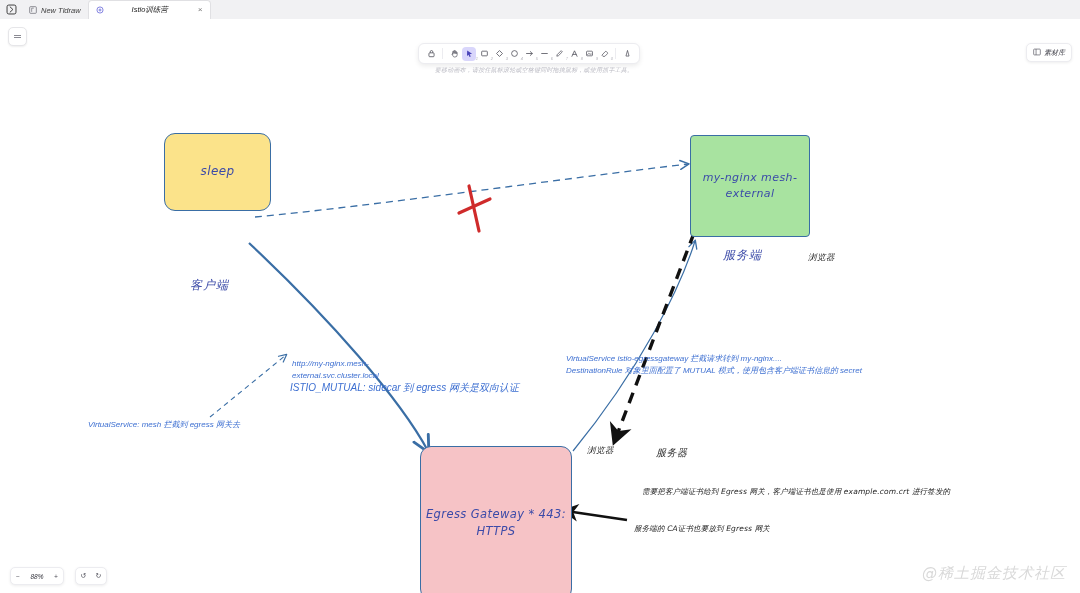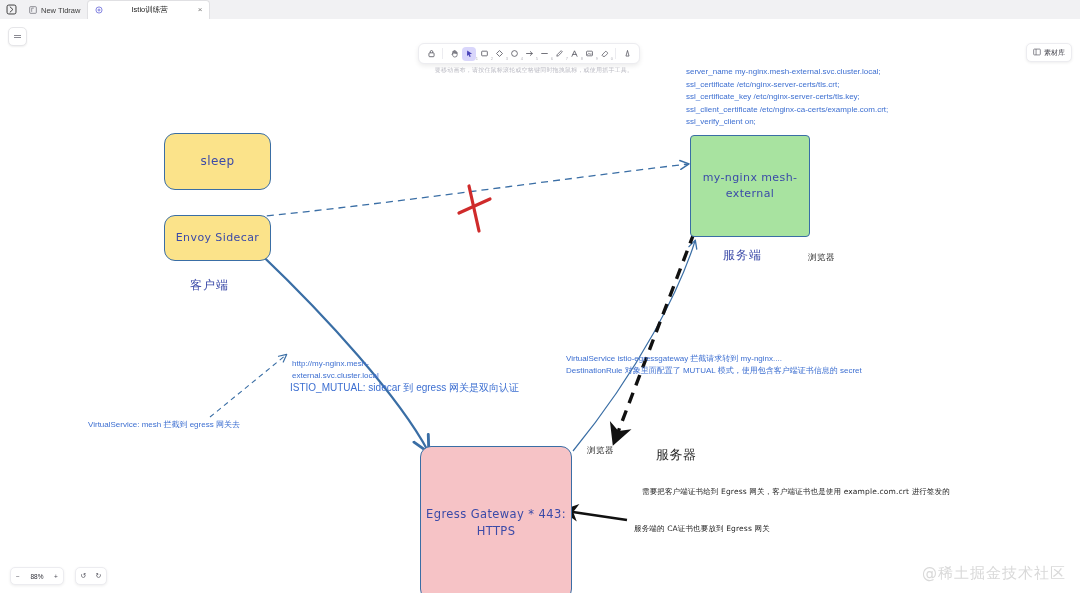--- a/index.html
+++ b/index.html
@@ -2,21 +2,21 @@
 <html><head>
 <meta charset="utf-8">
 <style>
   html,body{margin:0;padding:0;}
   body{
     width:1080px;height:593px;overflow:hidden;
     background:#ffffff;
     font-family:"Liberation Sans","DejaVu Sans",sans-serif;
     -webkit-font-smoothing:antialiased;
   }
-  .app{position:relative;width:1080px;height:593px;background:#15803d;}
+  .app{position:relative;width:1080px;height:593px;background:#15803d;font-style:italic;}
 
   
   .tabstrip{
     position:absolute;left:0;top:0;width:1080px;height:19px;
     background:#f1f1f3;border-bottom:1px solid #e2e2e5;
     display:flex;align-items:flex-end;
   }
   .tab-logo{
     width:22px;height:19px;display:flex;align-items:center;justify-content:center;
     color:#2b2b2b;
@@ -102,21 +102,21 @@
     position:absolute;left:75px;bottom:8px;height:16px;
     background:#fff;border:1px solid #ececf0;border-radius:5px;
     box-shadow:0 1px 3px rgba(0,0,0,.07);
     display:flex;align-items:stretch;overflow:hidden;
   }
   .undogrp div{width:15px;display:flex;align-items:center;justify-content:center;font-size:7px;color:#4a4a55;}
 
   
   .node{position:absolute;box-sizing:border-box;}
   .box-sleep{
-    left:164px;top:114px;width:107px;height:57px;
+    left:164px;top:114px;width:107px;height:78px;
     background:#fbe38a;border:1.6px solid #3a6ea5;border-radius:11px;
   }
   .box-envoy{
     left:164px;top:196px;width:107px;height:46px;
     background:#fbe38a;border:1.6px solid #3a6ea5;border-radius:11px;
   }
   .box-nginx{
     left:690px;top:116px;width:120px;height:102px;
     background:#a8e3a0;border:1.6px solid #3a6ea5;border-radius:4px;
   }
@@ -135,21 +135,21 @@
   
   .txt{position:absolute;white-space:pre;}
   .t-blue{color:#3d6fd1;font-size:8px;line-height:12.4px;font-family:"Liberation Sans",sans-serif;}
   .t-dark-note{color:#1f1f1f;font-family:"DejaVu Sans",sans-serif;font-size:7.5px;letter-spacing:.15px;}
 
   .nginx-conf{left:686px;top:47px;color:#3d6fd1;font-size:8px;line-height:12.6px;}
   .lbl-client{left:190px;top:258px;font-size:12px;color:#3b4aa8;letter-spacing:1px;}
   .lbl-server{left:723px;top:228px;font-size:12px;color:#3b4aa8;letter-spacing:1px;}
   .lbl-browser-top{left:808px;top:233px;font-size:8.5px;color:#2c2c2c;letter-spacing:.5px;}
   .lbl-browser-bottom{left:587px;top:426px;font-size:8.5px;color:#2c2c2c;letter-spacing:.5px;}
-  .lbl-server2{left:656px;top:427px;font-size:13px;color:#2c2c2c;letter-spacing:.5px;}
+  .lbl-server2{left:656px;top:427px;font-size:10px;color:#2c2c2c;letter-spacing:.5px;}
   .url-txt{left:292px;top:323px;margin-top:16px;}
   .mutual-txt{left:290px;top:363px;font-size:10px;}
   .vs-mesh-txt{left:88px;top:400px;}
   .vs-egress-txt{left:566px;top:334px;}
   .note1{left:634px;top:468px;margin-left:8px;}
   .note2{left:634px;top:505px;}
 
   
   .watermark{
     position:absolute;right:14px;bottom:10px;
@@ -332,31 +332,23 @@
     <div class="lib-btn">
       <span>
         <svg width="8" height="8" viewBox="0 0 12 12" aria-hidden="true">
           <rect x="1" y="1.6" width="10" height="8.8" rx="1.2" fill="none" stroke="#55555f" stroke-width="1"></rect>
           <path d="M4.6 1.6 V10.4" fill="none" stroke="#55555f" stroke-width="1"></path>
         </svg>
       </span>
       <span>素材库</span>
     </div>
 
-    <div class="txt nginx-conf">server_name my-nginx.mesh-external.svc.cluster.local;
-ssl_certificate /etc/nginx-server-certs/tls.crt;
-ssl_certificate_key /etc/nginx-server-certs/tls.key;
-ssl_client_certificate /etc/nginx-ca-certs/example.com.crt;
-ssl_verify_client on;</div>
 
     <div class="node box-sleep">
       <div class="lbl">sleep</div>
-    </div>
-    <div class="node box-envoy">
-      <div class="lbl">Envoy Sidecar</div>
     </div>
     <div class="node box-nginx">
       <div class="lbl">my-nginx
 mesh-external</div>
     </div>
     <div class="node box-egress">
       <div class="lbl">Egress Gateway
 * 443: HTTPS</div>
     </div>
 

